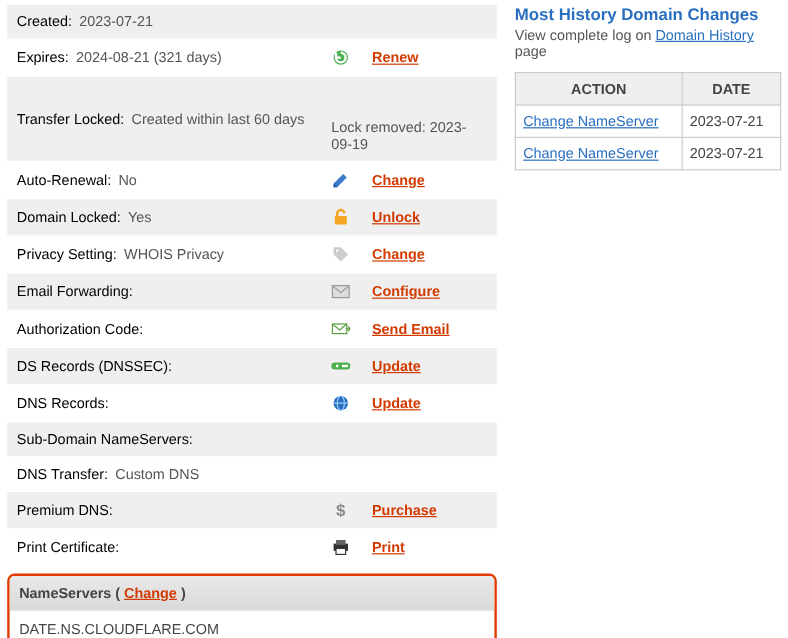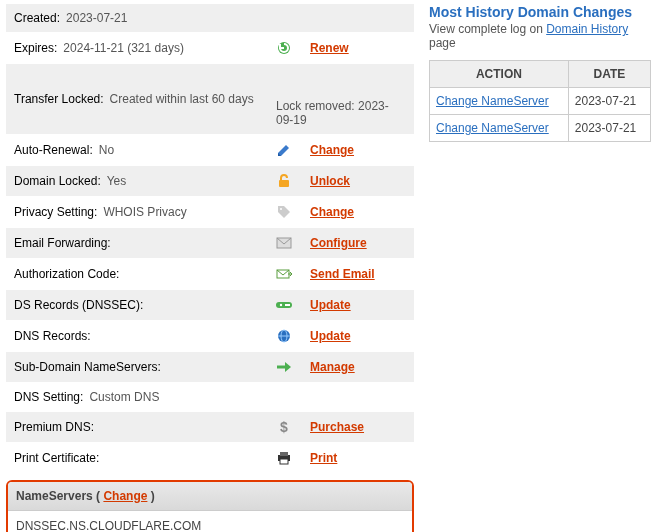--- a/index.html
+++ b/index.html
@@ -92,21 +92,21 @@
 
 <div class="container">
   <div class="left" id="left-col">
       <div class="row shaded">
         <span class="lbl">Created:</span>
         <span class="val">2023-07-21</span>
         <span class="spacer"></span>
       </div>
       <div class="row">
         <span class="lbl">Expires:</span>
-        <span class="val">2024-11-21 (321 days)</span>
+        <span class="val">2024-08-21 (321 days)</span>
         <span class="spacer"></span>
         <span class="action">
           <span class="icon"><svg viewBox="0 0 16 16">
               <circle cx="8" cy="8" r="6" fill="#4caf50"></circle>
               <path d="M8 4 a4 4 0 1 1 -4 4" fill="none" stroke="#fff" stroke-width="2"></path>
               <path d="M4 4 l0 4 l4 0" fill="none" stroke="#fff" stroke-width="2"></path>
             </svg></span>
           <a class="link">Renew</a>
         </span>
       </div>
@@ -197,30 +197,23 @@
               <circle cx="8" cy="8" r="6" fill="#2a6fbf"></circle>
               <ellipse cx="8" cy="8" rx="3" ry="6" fill="none" stroke="#9cf"></ellipse>
               <line x1="2" y1="8" x2="14" y2="8" stroke="#9cf"></line>
             </svg></span>
           <a class="link">Update</a>
         </span>
       </div>
       <div class="row shaded">
         <span class="lbl">Sub-Domain NameServers:</span>
         <span class="spacer"></span>
-        <span class="action">
-          <span class="icon"><svg viewBox="0 0 16 16">
-              <path d="M1 8 h10" stroke="#4caf50" stroke-width="3"></path>
-              <path d="M9 3 l6 5 l-6 5 Z" fill="#4caf50"></path>
-            </svg></span>
-          <a class="link">Manage</a>
-        </span>
-      </div>
-      <div class="row">
-        <span class="lbl">DNS Setting:</span>
+      </div>
+      <div class="row">
+        <span class="lbl">DNS Transfer:</span>
         <span class="val">Custom DNS</span>
         <span class="spacer"></span>
       </div>
       <div class="row shaded">
         <span class="lbl">Premium DNS:</span>
         <span class="spacer"></span>
         <span class="action">
           <span class="icon"><svg viewBox="0 0 16 16">
               <text x="8" y="13" text-anchor="middle" font-size="14" fill="#888" font-weight="bold">$</text>
             </svg></span>
@@ -235,21 +228,21 @@
               <rect x="2" y="5" width="12" height="6" fill="#333"></rect>
               <rect x="4" y="2" width="8" height="4" fill="#666"></rect>
               <rect x="4" y="9" width="8" height="5" fill="#fff" stroke="#333"></rect>
             </svg></span>
           <a class="link">Print</a>
         </span>
       </div>
       <div class="ns-box">
         <div class="ns-header"><span>NameServers ( </span><a class="link">Change</a><span> )</span></div>
         <div class="ns-body">
-          <div>DNSSEC.NS.CLOUDFLARE.COM</div>
+          <div>DATE.NS.CLOUDFLARE.COM</div>
           <div>SKIP.NS.CLOUDFLARE.COM</div>
         </div>
         <div class="ns-footer"><a class="link">View/Manage Registered NameServers</a></div>
       </div>
     </div>
   <div class="right">
     <h3>Most History Domain Changes</h3>
     <div class="sub">
       <span>View complete log on </span><a>Domain History</a><span> page</span>
     </div>

